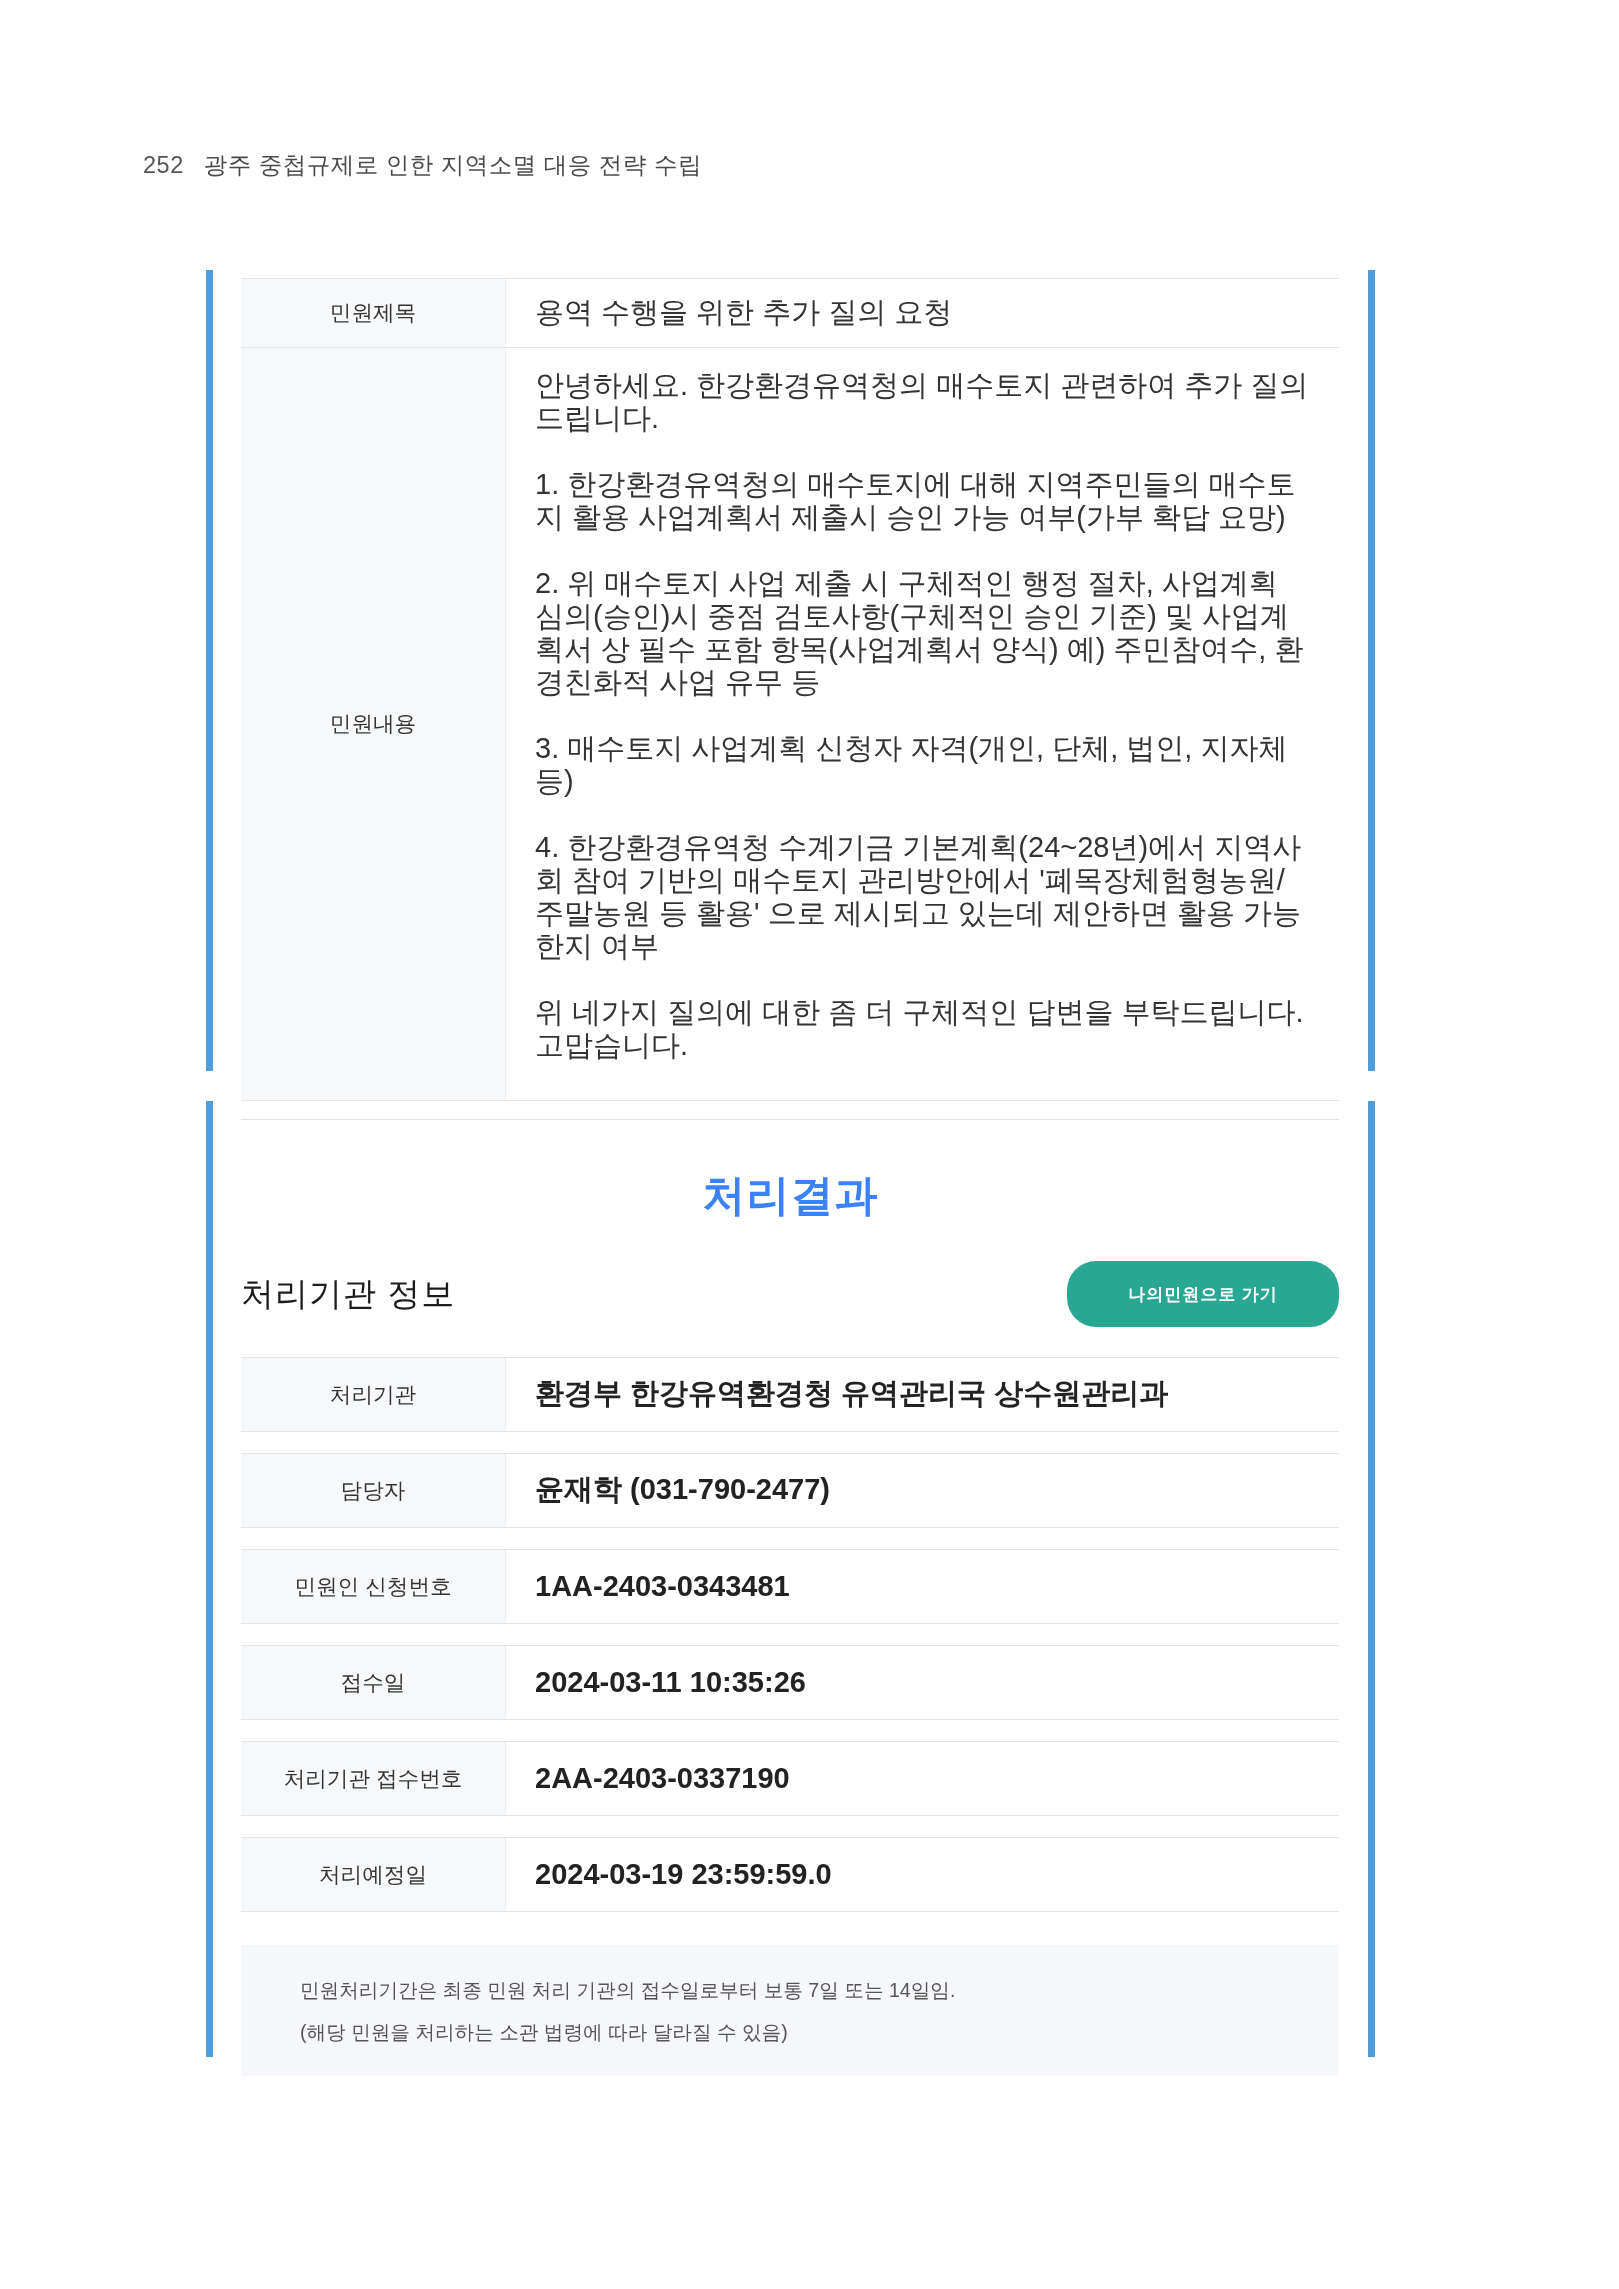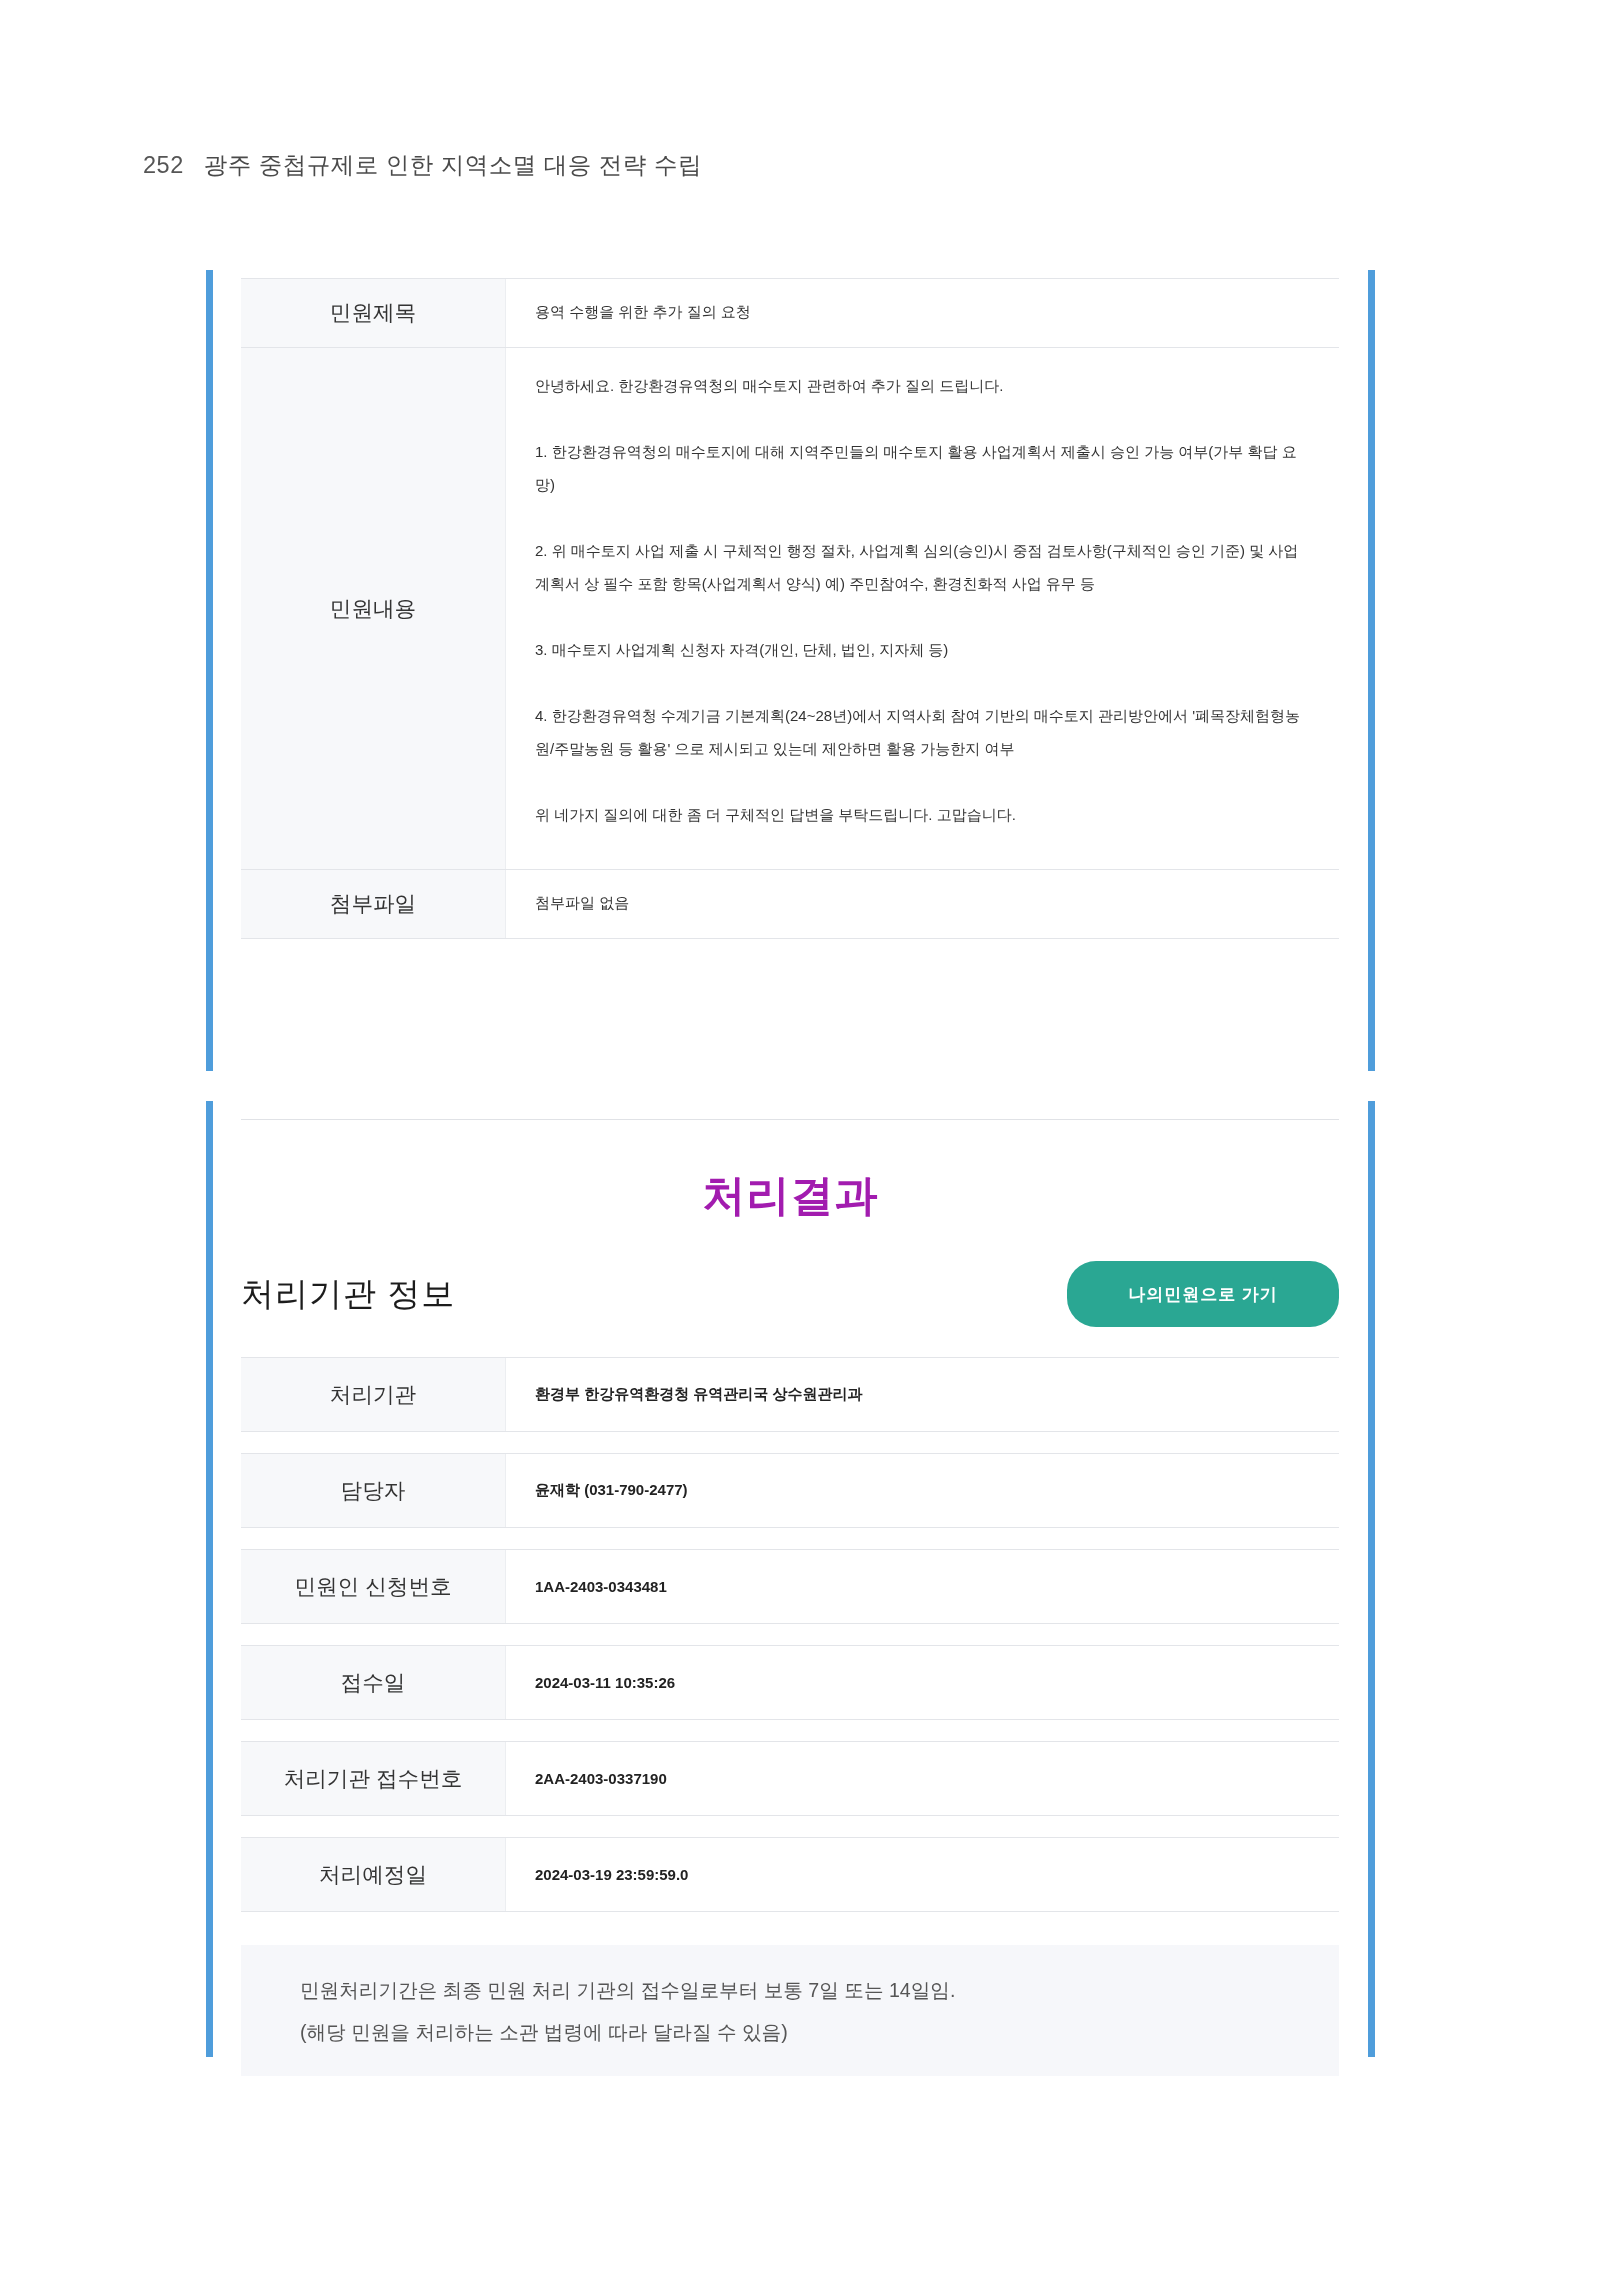--- a/index.html
+++ b/index.html
@@ -33,36 +33,36 @@
   .tbl { width: 1098px; margin-left: 28px; }
   .trow { display: flex; align-items: stretch; }
   .tlabel {
     width: 265px; flex: 0 0 265px;
     background: var(--label-bg, #f7f8fa);
     border-right: 1px solid #eceef1;
     display: flex; align-items: center; justify-content: center;
     font-size: 21.6px; color: #333; text-align: right;
     padding: 7.8px 5.9px;
   }
-  .tvalue { flex: 1; font-size: 15px; color: #333; padding: 0 29px; }
+  .tvalue { flex: 1; font-size: 29px; color: #333; padding: 0 29px; }
 
   
   .tbl1 { margin-top: 7.8px; border-bottom: 1px solid var(--border, #e3e5e9); }
   .tbl1 .trow { border-top: 1px solid var(--border, #e3e5e9); }
   .vcenter { display: flex; align-items: center; min-height: 68px; }
   .paras { padding: 21.6px 29px; line-height: 33px; }
   .paras p { margin: 0 0 33px 0; }
   .paras p:last-child { margin-bottom: 16px; }
 
   
   .divider { width: 1098px; margin: 17.6px 0 0 28px; border-top: 1px solid #e0e2e6; }
   .result-title {
     margin-top: 49px;
     font-size: 43px; line-height: 53px; font-weight: bold;
-    color: #a21caf; text-align: center; letter-spacing: 1px;
+    color: #3b82f6; text-align: center; letter-spacing: 1px;
   }
   .heading-row {
     width: 1098px; margin: 43px 0 0 28px;
     display: flex; align-items: center; justify-content: space-between;
     height: 59px;
   }
   .heading-row h2 {
     font-size: 33px; font-weight: normal; color: #1c1c1c; letter-spacing: 1px;
   }
   .go-btn {

